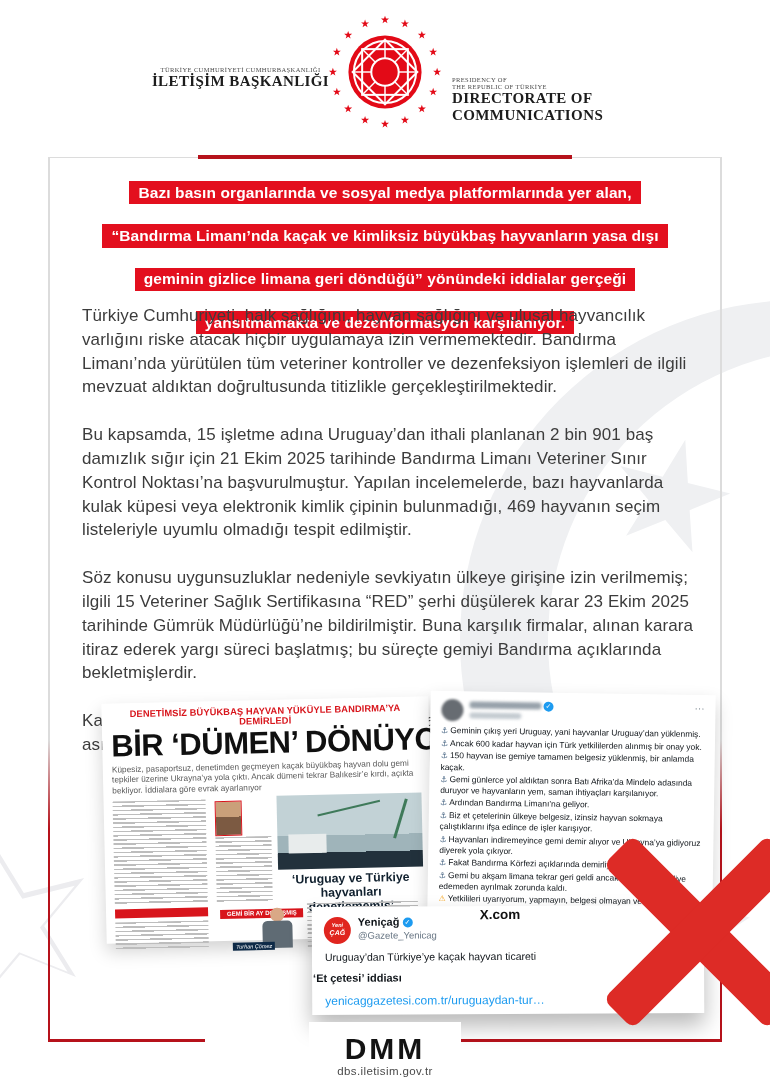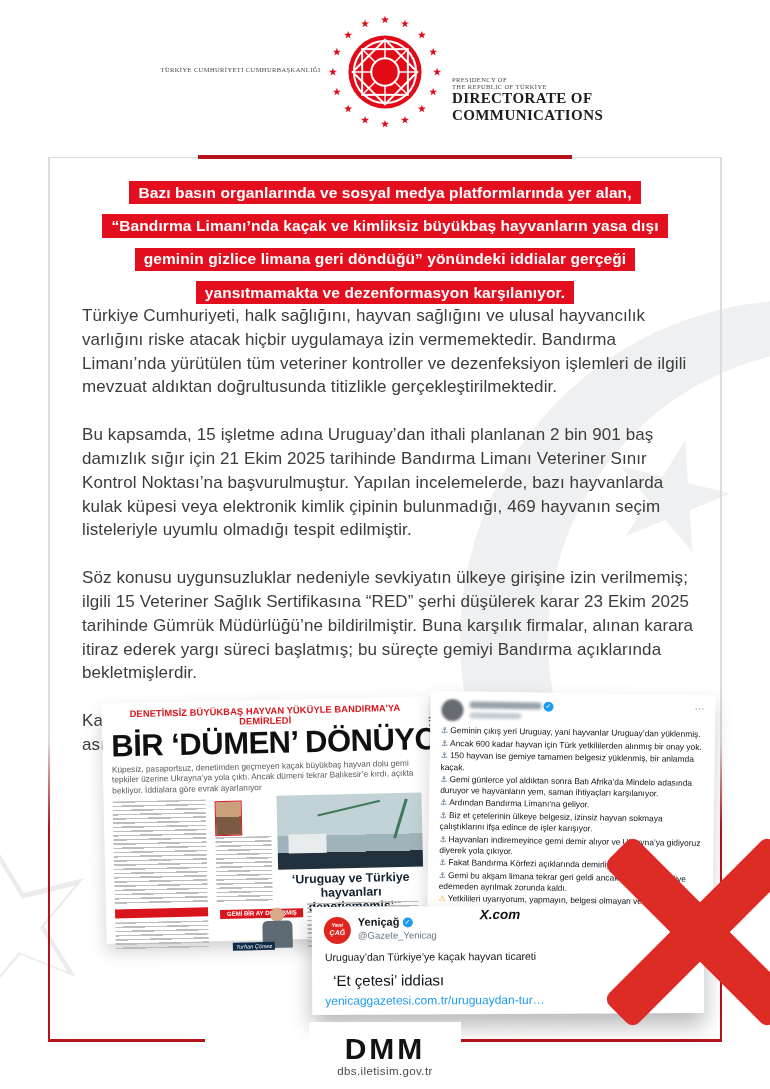--- a/index.html
+++ b/index.html
@@ -32,21 +32,21 @@
   .hdr-left{left:138px;top:66px;width:205px;text-align:center;}
   .hdr-right{left:452px;top:76px;width:190px;text-align:left;}
   .hdr-tiny{font-size:6.5px;letter-spacing:.4px;color:#4a4a4a;font-family:"Liberation Serif","DejaVu Serif",serif;}
   .hdr-big{font-size:15px;font-weight:bold;color:#1c1c1c;letter-spacing:.4px;
            font-family:"Liberation Serif","DejaVu Serif",serif;line-height:1.1;}
   .emblem{left:321px;top:4px;width:128px;height:136px;z-index:10;}
 
   
   #hl{position:absolute;left:40px;top:181px;width:690px;text-align:center;z-index:5;}
   .hl-chip{display:inline-block;background:#e30f1e;color:#fff;font-weight:bold;font-size:15.5px;
-           line-height:1.12;padding:2.5px 9px 3.5px;margin-bottom:10px;letter-spacing:.1px;}
+           line-height:1.12;padding:2.5px 9px 3.5px;margin-bottom:20px;letter-spacing:.1px;}
 
   
   #paras{position:absolute;left:82px;top:304px;width:612px;z-index:5;}
   #paras p{margin:0 0 24px;font-size:17px;line-height:23.8px;color:#3c3c3c;letter-spacing:.1px;}
 
   
   .card{position:absolute;background:#fff;box-shadow:0 8px 18px rgba(0,0,0,.18);z-index:12;}
 
   
   #np{left:104px;top:700px;width:327px;height:240px;transform:rotate(-1.3deg);padding:6px 9px;box-sizing:border-box;}
@@ -93,23 +93,23 @@
 
   
   #tw2{left:312px;top:906px;width:392px;height:108px;transform:rotate(-.3deg);padding:9px 12px;
        box-sizing:border-box;box-shadow:0 12px 22px rgba(0,0,0,.28);}
   .yc-ava{position:absolute;left:12px;top:10px;width:27px;height:27px;border-radius:50%;background:#e0251f;
           color:#fff;text-align:center;font-weight:bold;font-style:italic;}
   .yc-ava .a1{display:block;font-size:5.5px;margin-top:6px;line-height:1;}
   .yc-ava .a2{display:block;font-size:7px;line-height:1.1;}
   .yc-name{position:absolute;left:46px;top:9px;font-weight:bold;font-size:11px;color:#0f1419;}
   .yc-handle{position:absolute;left:46px;top:23px;font-size:9.5px;color:#687684;}
-  .yc-xcom{position:absolute;left:168px;top:1px;font-weight:800;font-size:13.5px;color:#111;font-style:italic;}
+  .yc-xcom{position:absolute;left:168px;top:1px;font-weight:800;font-size:13.5px;color:#111;}
   .yc-t1{position:absolute;left:13px;top:44px;font-size:10.5px;color:#0f1419;}
-  .yc-t2{position:absolute;left:21px;top:65px;font-size:15px;color:#0f1419;}
+  .yc-t2{position:absolute;left:1px;top:65px;font-size:11px;color:#0f1419;font-weight:bold;}
   .yc-link{position:absolute;left:13px;top:87px;font-size:12px;color:#1d9bf0;}
 
   
   #redx{position:absolute;left:580px;top:812px;width:240px;height:240px;z-index:20;pointer-events:none;}
   .xbar{position:absolute;left:4px;top:99px;width:232px;height:42px;background:#dd2b26;border-radius:9px;}
   .xbar1{transform:rotate(45deg);} .xbar2{transform:rotate(-45deg);}
 
   
   #footer{position:absolute;left:0;right:0;top:1022px;text-align:center;z-index:16;}
   .dmm-wrap{display:inline-block;background:#fff;padding:12px 28px 4px;}
@@ -128,20 +128,21 @@
 
 <div class="frame fr-top"></div>
 <div class="frame fr-top-red"></div>
 <div class="frame fr-side fr-left"></div>
 <div class="frame fr-side fr-right"></div>
 <div class="frame fr-bot fr-bot-l"></div>
 <div class="frame fr-bot fr-bot-r"></div>
 
 <div class="hdr hdr-left">
   <div class="hdr-tiny">TÜRKİYE CUMHURİYETİ CUMHURBAŞKANLIĞI</div>
+  <div class="hdr-big">İLETİŞİM BAŞKANLIĞI</div>
 </div>
 <svg class="abs emblem" viewBox="-70 -70 140 140">
   <g id="seal-stars">
       <polygon points="0.0,-61.6 1.1,-58.5 4.4,-58.4 1.7,-56.4 2.7,-53.3 0.0,-55.2 -2.7,-53.3 -1.7,-56.4 -4.4,-58.4 -1.1,-58.5" fill="#e30a17"></polygon>
       <polygon points="21.8,-57.3 22.9,-54.1 26.2,-54.1 23.5,-52.1 24.5,-48.9 21.8,-50.9 19.1,-48.9 20.1,-52.1 17.4,-54.1 20.8,-54.1" fill="#e30a17"></polygon>
       <polygon points="40.3,-44.9 41.4,-41.8 44.7,-41.7 42.0,-39.7 43.0,-36.6 40.3,-38.5 37.6,-36.6 38.6,-39.7 35.9,-41.7 39.2,-41.8" fill="#e30a17"></polygon>
       <polygon points="52.7,-26.4 53.7,-23.3 57.0,-23.2 54.4,-21.3 55.4,-18.1 52.7,-20.0 50.0,-18.1 50.9,-21.3 48.3,-23.2 51.6,-23.3" fill="#e30a17"></polygon>
       <polygon points="57.0,-4.6 58.1,-1.5 61.4,-1.4 58.7,0.6 59.7,3.7 57.0,1.8 54.3,3.7 55.3,0.6 52.6,-1.4 55.9,-1.5" fill="#e30a17"></polygon>
       <polygon points="52.7,17.2 53.7,20.4 57.0,20.4 54.4,22.4 55.4,25.5 52.7,23.6 50.0,25.5 50.9,22.4 48.3,20.4 51.6,20.4" fill="#e30a17"></polygon>
       <polygon points="40.3,35.7 41.4,38.8 44.7,38.9 42.0,40.9 43.0,44.0 40.3,42.1 37.6,44.0 38.6,40.9 35.9,38.9 39.2,38.8" fill="#e30a17"></polygon>

